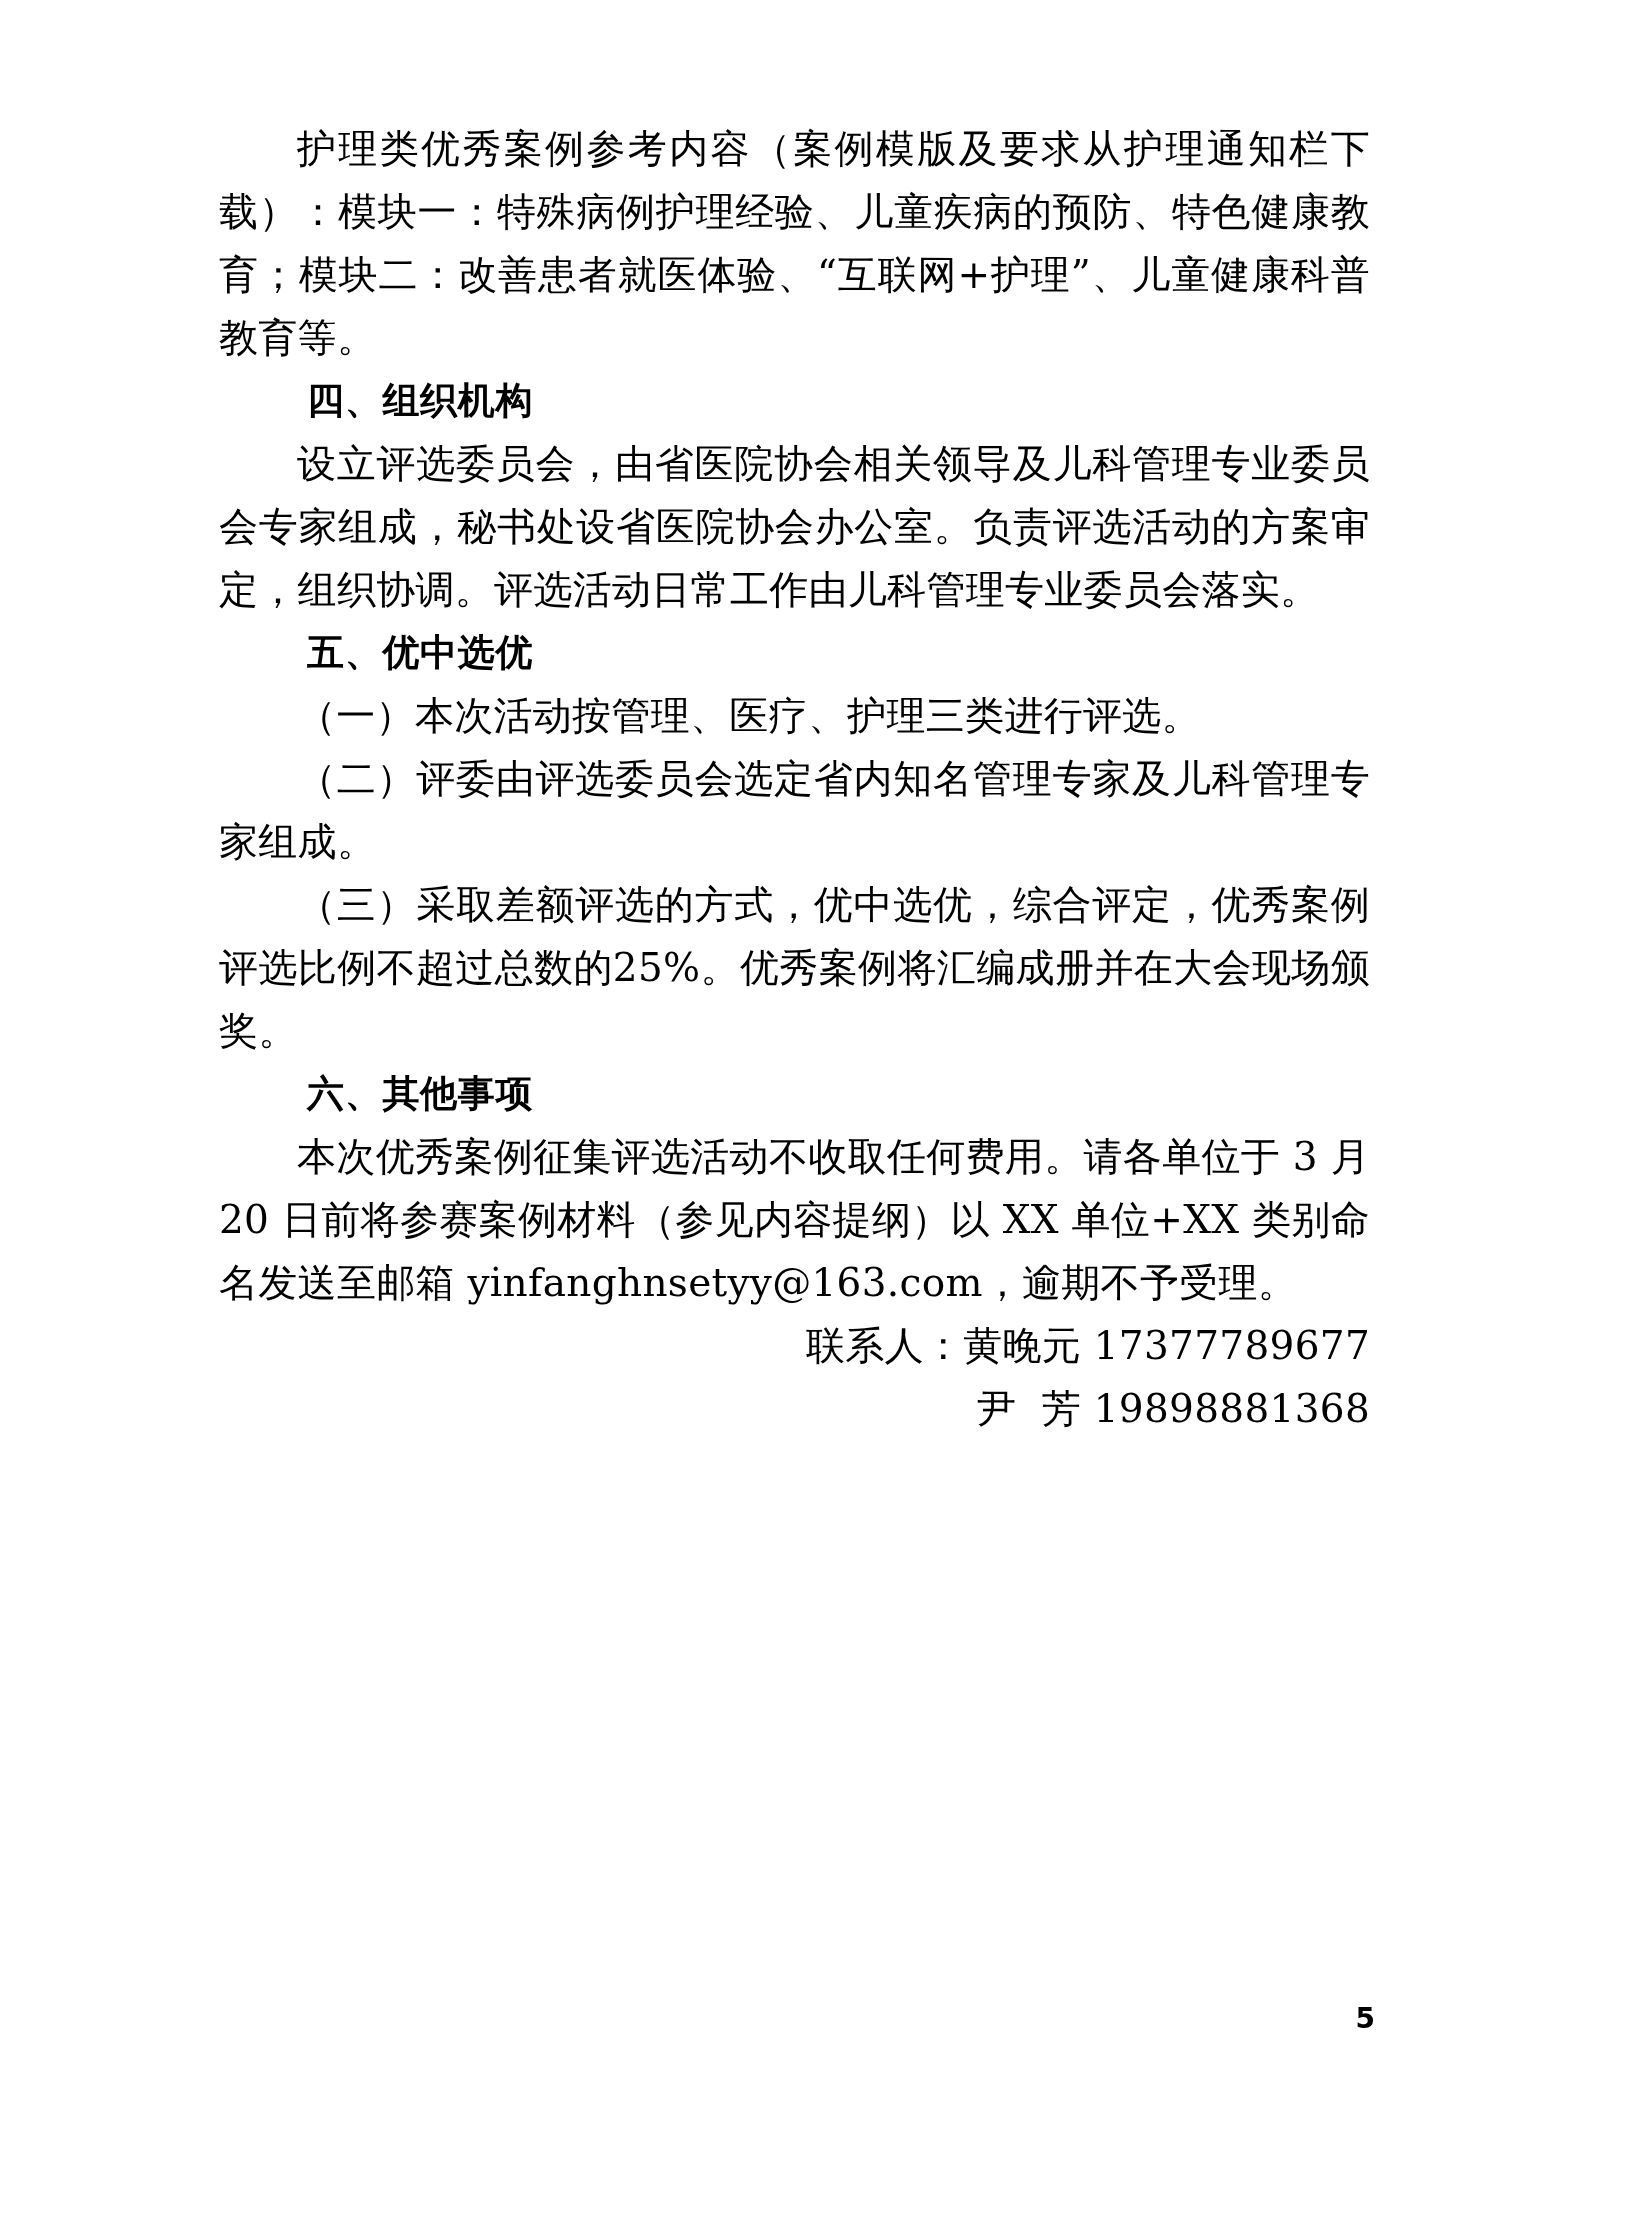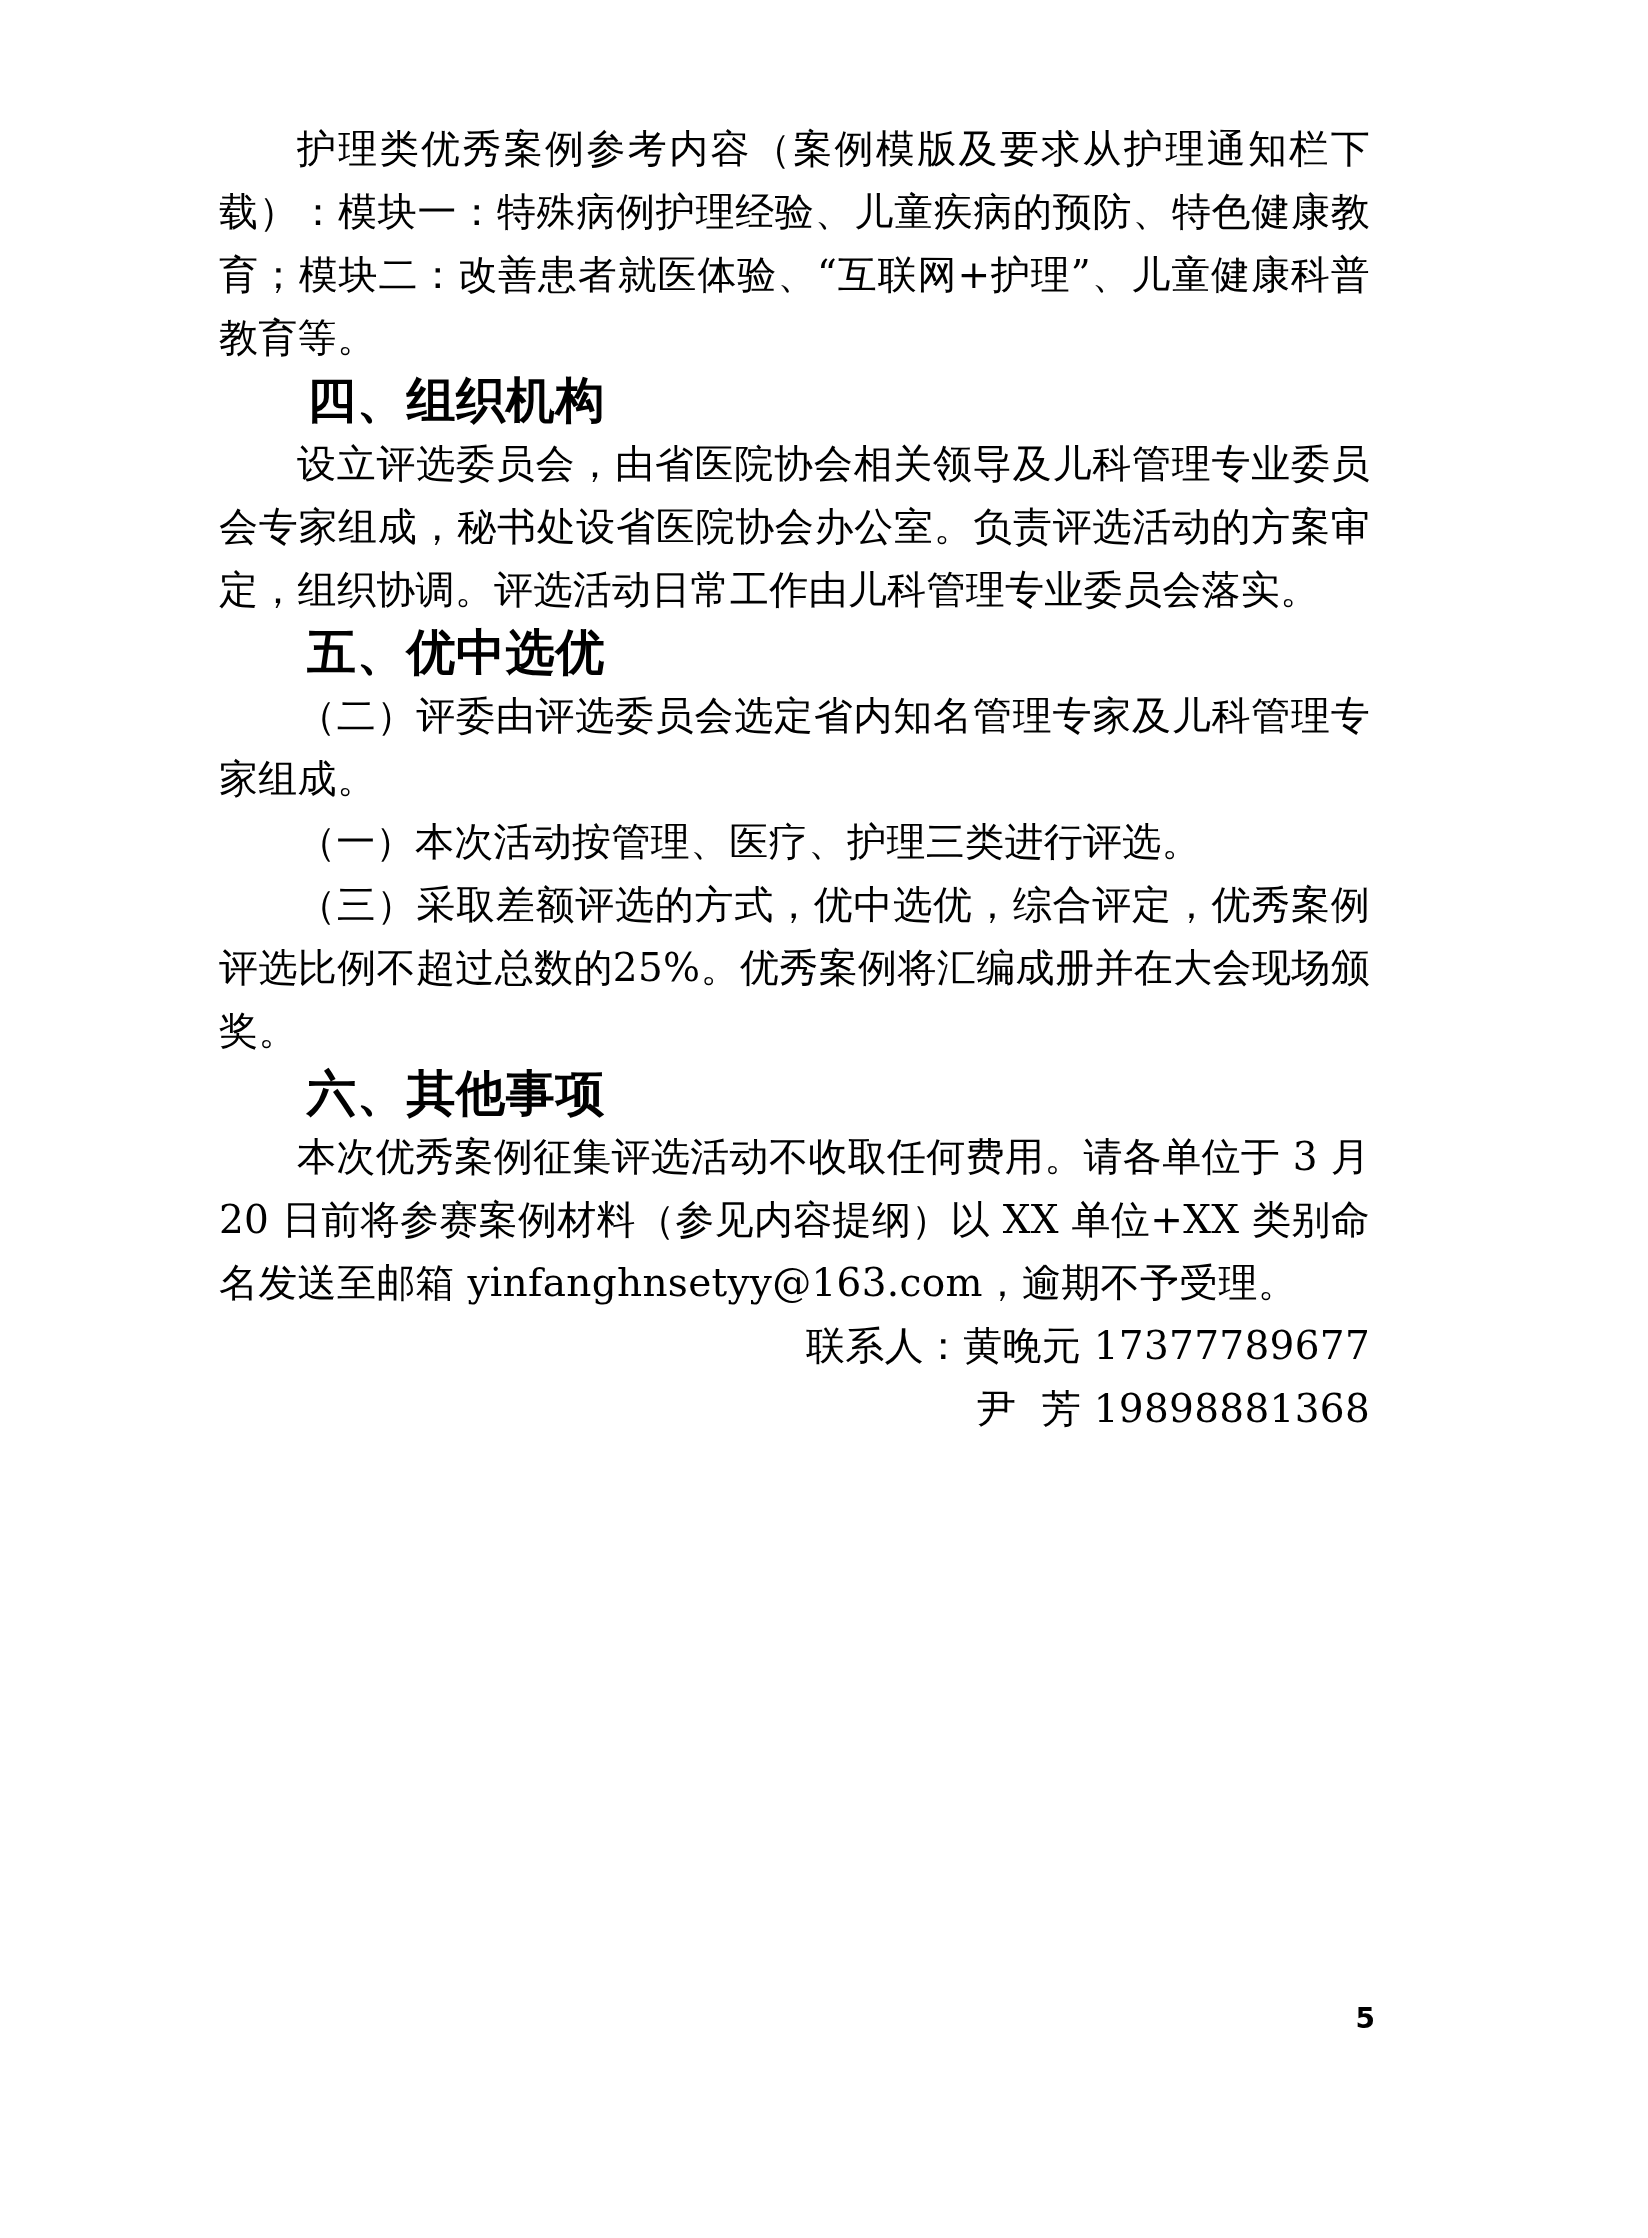--- a/index.html
+++ b/index.html
@@ -37,21 +37,21 @@
     margin: 0 0 0 0;
     text-indent: 78px;
     word-break: break-all;
     -webkit-hyphens: none;
     hyphens: none;
   }
   
   .heading {
     font-family: "DejaVu Sans", "Liberation Sans", sans-serif;
     font-weight: bold;
-    font-size: 49px;
+    font-size: 37px;
     line-height: 63px;
     margin: 0;
     padding-left: 88px;
     letter-spacing: 0.7px;
     white-space: nowrap;
   }
   
   .contact-line {
     font-family: "DejaVu Serif", "Liberation Serif", serif;
     font-size: 39px;
@@ -84,23 +84,23 @@
   <div class="content">
 
     <p class="para">护理类优秀案例参考内容（案例模版及要求从护理通知栏下载）：模块一：特殊病例护理经验、儿童疾病的预防、特色健康教育；模块二：改善患者就医体验、“互联网+护理”、儿童健康科普教育等。</p>
 
     <h2 class="heading">四、组织机构</h2>
 
     <p class="para">设立评选委员会，由省医院协会相关领导及儿科管理专业委员会专家组成，秘书处设省医院协会办公室。负责评选活动的方案审定，组织协调。评选活动日常工作由儿科管理专业委员会落实。</p>
 
     <h2 class="heading">五、优中选优</h2>
 
+    <p class="para">（一）本次活动按管理、医疗、护理三类进行评选。</p>
+
     <p class="para">（二）评委由评选委员会选定省内知名管理专家及儿科管理专家组成。</p>
-
-    <p class="para">（一）本次活动按管理、医疗、护理三类进行评选。</p>
 
     <p class="para">（三）采取差额评选的方式，优中选优，综合评定，优秀案例评选比例不超过总数的25%。优秀案例将汇编成册并在大会现场颁奖。</p>
 
     <h2 class="heading">六、其他事项</h2>
 
     <p class="para">本次优秀案例征集评选活动不收取任何费用。请各单位于 3 月 20 日前将参赛案例材料（参见内容提纲）以 XX 单位+XX 类别命名发送至邮箱 yinfanghnsetyy@163.com，逾期不予受理。</p>
 
     <div class="contact-line indent-1">联系人：黄晚元 17377789677</div>
 
     <div class="contact-line indent-2">尹  芳 19898881368</div>

